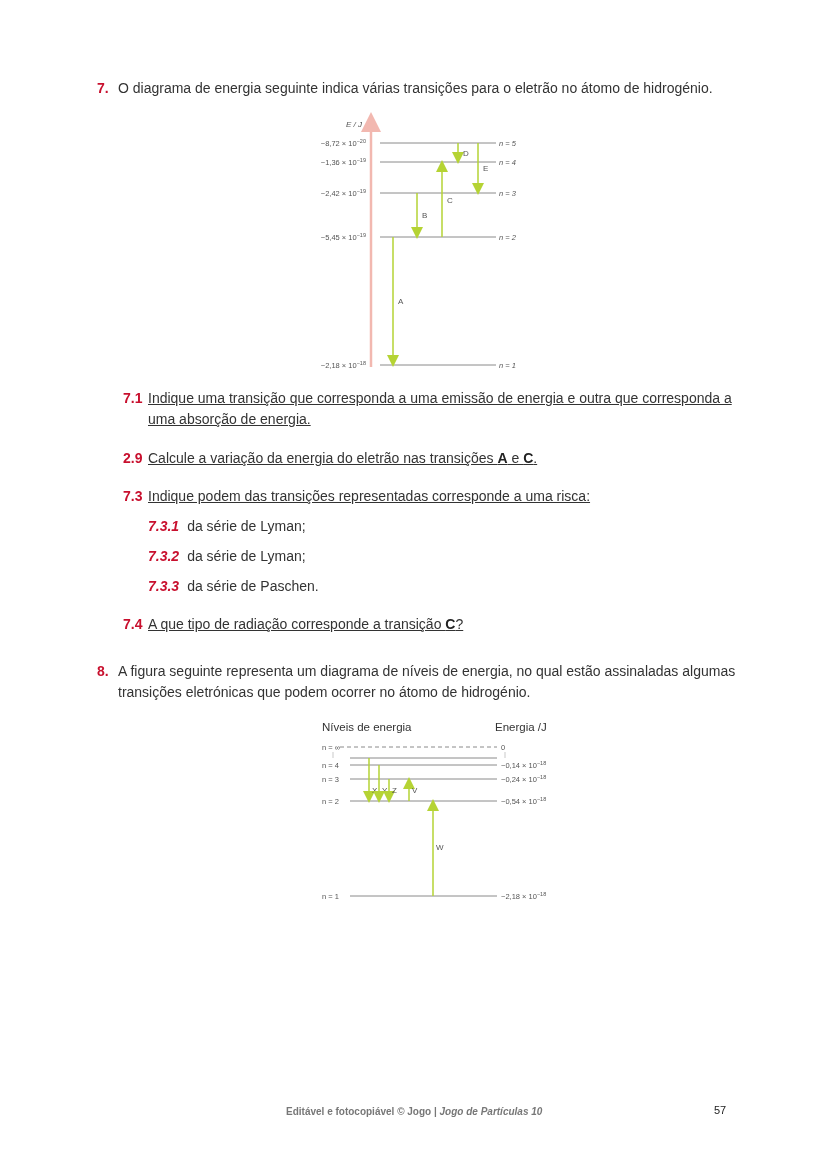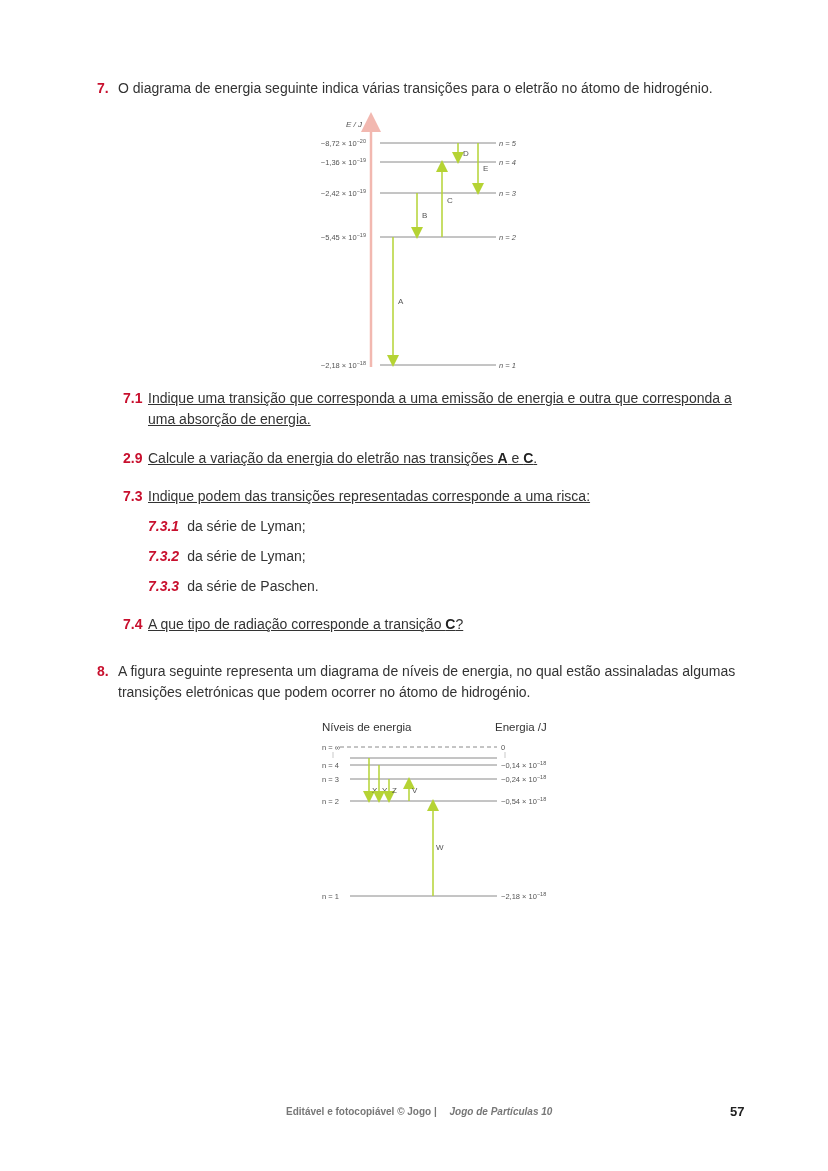--- a/index.html
+++ b/index.html
@@ -11,22 +11,22 @@
     .q-main .num { position: absolute; left: 0; }
     .q-main .txt { display: block; padding-left: 21px; }
     .q-sub { left: 118px; width: 620px; }
     .q-sub .num { position: absolute; left: 5px; }
     .q-sub .txt { display: block; padding-left: 30px; text-decoration: underline; }
     .q-subsub { left: 148px; width: 560px; }
     .q-subsub .num { margin-right: 8px; font-style: italic; }
     b { font-weight: bold; color: #222; }
     svg text { font-family: "Liberation Sans", sans-serif; fill: #555; }
     .footer { position: absolute; top: 1106px; left: 286px; font-size: 10px; color: #777; font-weight: bold; }
-    .footer i { font-style: italic; margin-left: 10px; }
-    .pagenum { position: absolute; top: 1104px; left: 714px; font-size: 13px; font-weight: bold; color: #222; margin-left: 16px; }
+    .footer i { font-style: italic; }
+    .pagenum { position: absolute; top: 1104px; left: 714px; font-size: 11px; font-weight: normal; color: #222; }
   </style>
 </head>
 <body>
 
 <div class="q q-main" style="top:78px;">
   <span class="num">7.</span>
   <span class="txt">O diagrama de energia seguinte indica várias transições para o eletrão no átomo de hidrogénio.</span>
 </div>
 
 <svg style="position:absolute;left:300px;top:112px;" width="240" height="262">

